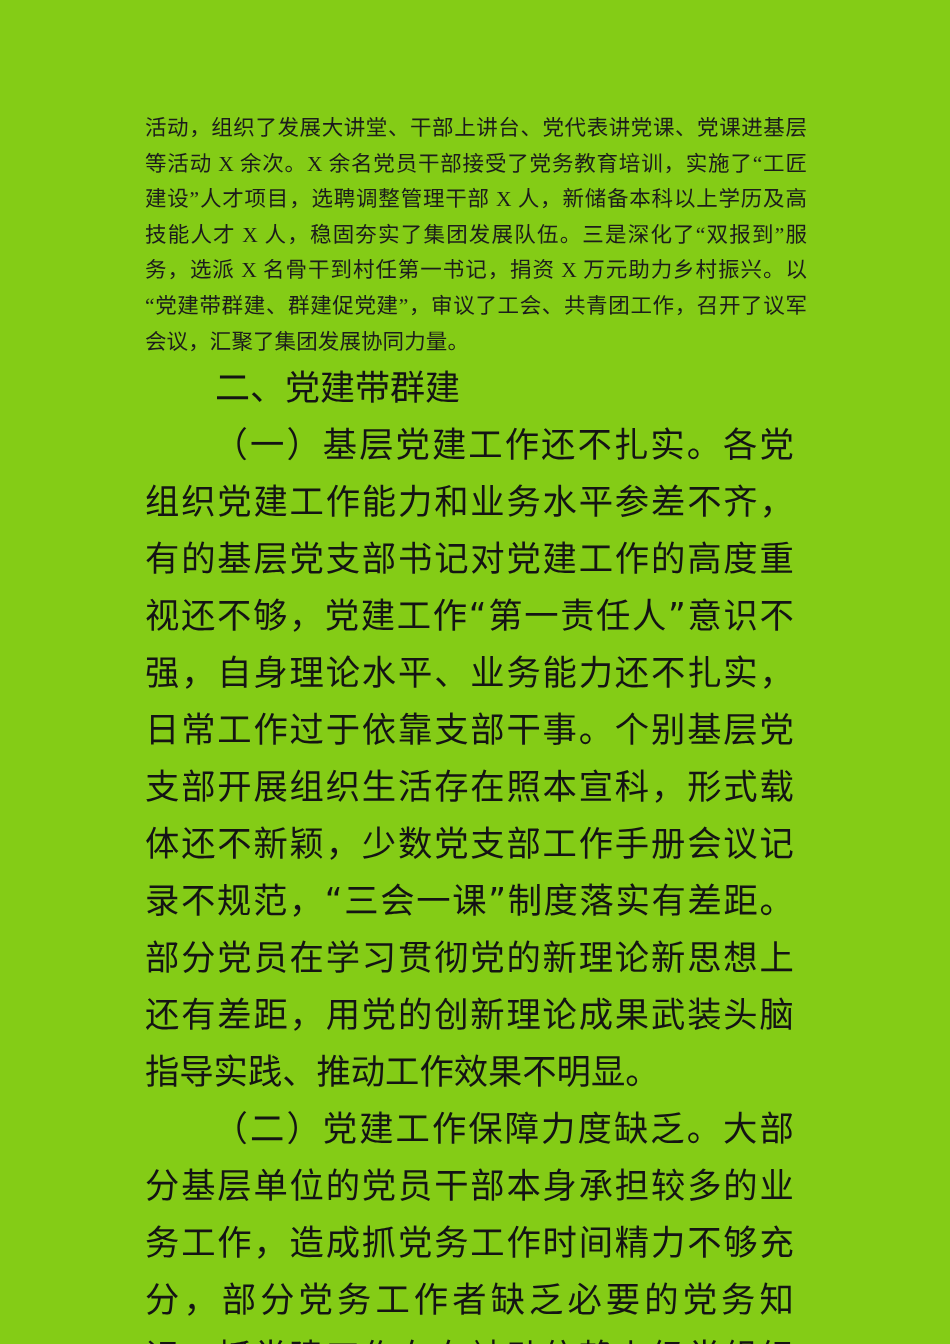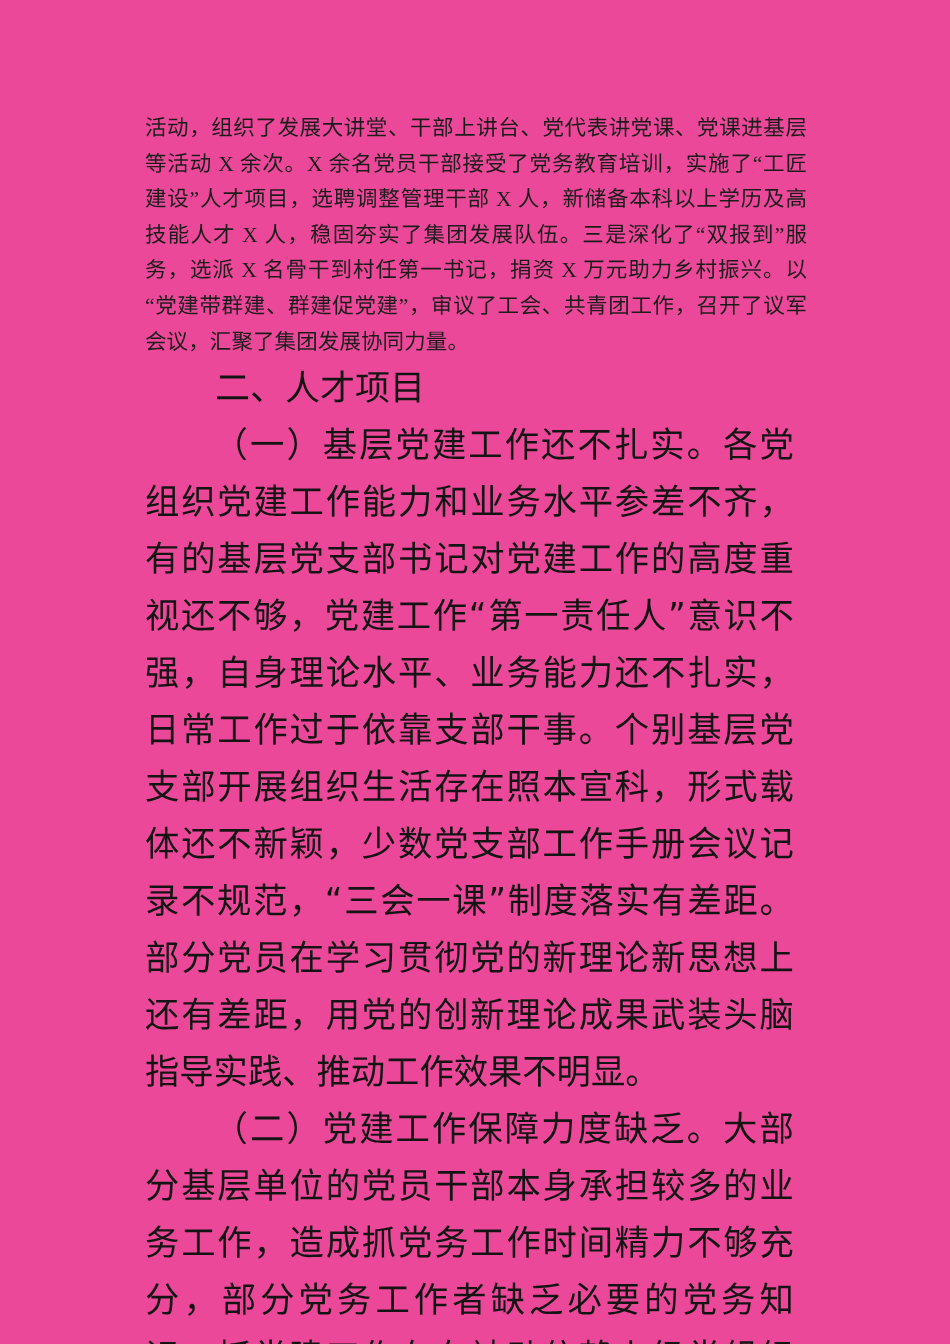--- a/index.html
+++ b/index.html
@@ -6,21 +6,21 @@
   html, body {
     margin: 0;
     padding: 0;
     background: #ffffff;
   }
 
   .page {
     position: relative;
     width: 950px;
     height: 1344px;
-    background: #ec4899;
+    background: #84cc16;
     overflow: hidden;
     box-sizing: border-box;
   }
 
   .content {
     position: absolute;
     left: 145px;
     top: 111px;
     width: 662px;
   }
@@ -68,20 +68,20 @@
 </style>
 </head>
 <body>
 
 <div class="page">
 
   <div class="content">
 
     <p class="para-song">活动，组织了发展大讲堂、干部上讲台、党代表讲党课、党课进基层等活动 X 余次。X 余名党员干部接受了党务教育培训，实施了“工匠建设”人才项目，选聘调整管理干部 X 人，新储备本科以上学历及高技能人才 X 人，稳固夯实了集团发展队伍。三是深化了“双报到”服务，选派 X 名骨干到村任第一书记，捐资 X 万元助力乡村振兴。以“党建带群建、群建促党建”，审议了工会、共青团工作，召开了议军会议，汇聚了集团发展协同力量。</p>
 
-    <h2 class="heading-kai">二、人才项目</h2>
+    <h2 class="heading-kai">二、党建带群建</h2>
 
     <p class="para-kai">（一）基层党建工作还不扎实。各党组织党建工作能力和业务水平参差不齐，有的基层党支部书记对党建工作的高度重视还不够，党建工作“第一责任人”意识不强，自身理论水平、业务能力还不扎实，日常工作过于依靠支部干事。个别基层党支部开展组织生活存在照本宣科，形式载体还不新颖，少数党支部工作手册会议记录不规范，“三会一课”制度落实有差距。部分党员在学习贯彻党的新理论新思想上还有差距，用党的创新理论成果武装头脑指导实践、推动工作效果不明显。</p>
 
     <p class="para-kai">（二）党建工作保障力度缺乏。大部分基层单位的党员干部本身承担较多的业务工作，造成抓党务工作时间精力不够充分，部分党务工作者缺乏必要的党务知识，抓党建工作存在被动依赖上级党组织推动。退休、离职党员关系不能及时转出，开展组织生活难以做到协调统一。部分成员企业领导干部下基层调研时，虽然能够注重加强党建工作指导，但深入研究、解剖麻雀不够，具体情况分层施策、分类指导还不足，在挖掘培育人才队伍方面还有欠缺党员先锋模范作用发挥不明显。</p>
 
   </div>
 </div>
 
 </body></html>

